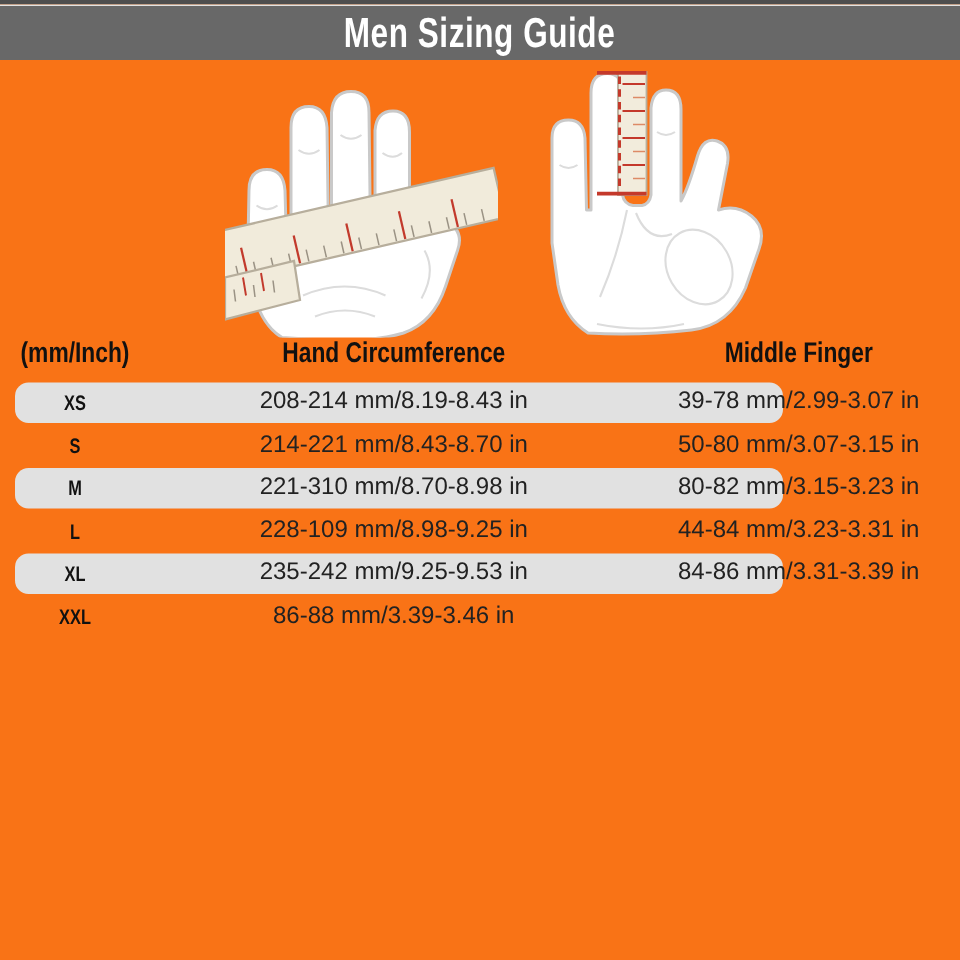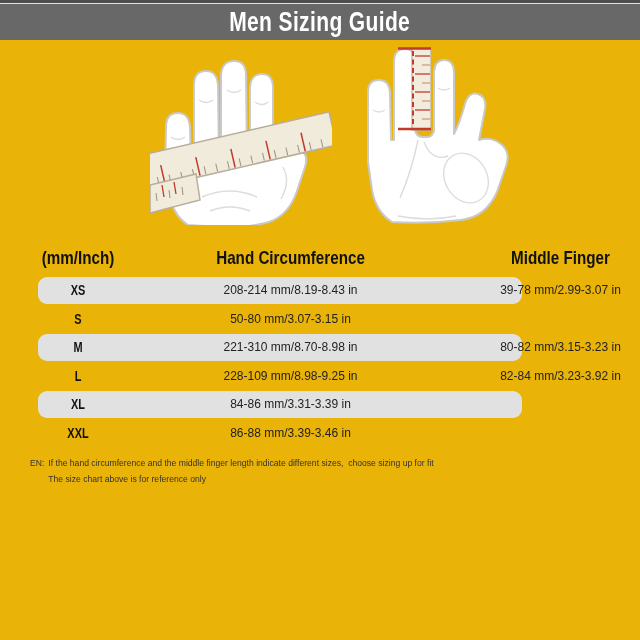--- a/index.html
+++ b/index.html
@@ -1,44 +1,44 @@
 <!DOCTYPE html>
 <html><head>
 <meta charset="utf-8">
 <style>
   * { box-sizing: border-box; margin: 0; padding: 0; }
   body { margin: 0; background: #fff; font-family: "Liberation Sans", sans-serif; }
-  #canvas { position: relative; width: 640px; height: 640px; background: #eab308; overflow: hidden; }
+  #canvas { position: relative; width: 640px; height: 640px; background: #f97316; overflow: hidden; }
 
   
   .topstrip { position: absolute; top: 0; left: 0; width: 640px; height: 3px; background: #4e4e4e; }
   .topline  { position: absolute; top: 3px; left: 0; width: 640px; height: 1px; background: #e2e2e2; }
   .titlebar { position: absolute; top: 4px; left: 0; width: 640px; height: 36px;
               background: #686868; display: flex; align-items: center; justify-content: center; }
   .title { color: #ffffff; font-weight: bold; font-size: 28px; display: inline-block;
            transform: scaleX(0.75); white-space: nowrap; letter-spacing: 0.5px; }
 
   
   .hands { position: absolute; top: 40px; left: 0; width: 640px; height: 186px; }
   .hand-svg { position: absolute; }
   .hand-left { left: 150px; top: 5px; }
   .hand-right { left: 358px; top: 0px; }
 
   
-  .sizing-table { position: absolute; top: 240px; left: 0; width: 532px; padding-left: 28px; }
+  .sizing-table { position: absolute; top: 218px; left: 0; width: 532px; }
   .thead { display: grid; grid-template-columns: 100px 325px 215px; height: 36px; align-items: center; }
   .th { text-align: center; font-weight: bold; font-size: 19px; color: #111;
         transform: scaleX(0.8); white-space: nowrap; }
   .trow { position: relative; display: grid; grid-template-columns: 100px 325px 215px;
           height: 28.5px; align-items: center; }
   .trow.alt::before { content: ""; position: absolute; left: 10px; right: 10px; top: 1px; bottom: 1px;
           background: #e1e1e1; border-radius: 9px; }
   .cell { position: relative; text-align: center; white-space: nowrap; }
   .cell.size { font-weight: bold; font-size: 14px; color: #111; transform: scaleX(0.78); }
-  .cell.val { font-size: 12px; color: #222; }
+  .cell.val { font-size: 16px; color: #222; }
 
   
   .footer { position: absolute; top: 456px; left: 30px; display: flex; gap: 4px;
             font-size: 8.6px; color: #333; line-height: 15.5px; }
   .footer .en { font-weight: normal; }
 </style>
 </head>
 <body>
 
 <div id="canvas">
@@ -147,43 +147,38 @@
       <div class="th">Middle Finger</div>
     </div>
 
     <div class="trow alt">
       <div class="cell size">XS</div>
       <div class="cell val">208-214 mm/8.19-8.43 in</div>
       <div class="cell val">39-78 mm/2.99-3.07 in</div>
     </div>
     <div class="trow">
       <div class="cell size">S</div>
+      <div class="cell val">214-221 mm/8.43-8.70 in</div>
       <div class="cell val">50-80 mm/3.07-3.15 in</div>
     </div>
     <div class="trow alt">
       <div class="cell size">M</div>
       <div class="cell val">221-310 mm/8.70-8.98 in</div>
       <div class="cell val">80-82 mm/3.15-3.23 in</div>
     </div>
     <div class="trow">
       <div class="cell size">L</div>
       <div class="cell val">228-109 mm/8.98-9.25 in</div>
-      <div class="cell val">82-84 mm/3.23-3.92 in</div>
+      <div class="cell val">44-84 mm/3.23-3.31 in</div>
     </div>
     <div class="trow alt">
       <div class="cell size">XL</div>
+      <div class="cell val">235-242 mm/9.25-9.53 in</div>
       <div class="cell val">84-86 mm/3.31-3.39 in</div>
     </div>
     <div class="trow">
       <div class="cell size">XXL</div>
       <div class="cell val">86-88 mm/3.39-3.46 in</div>
     </div>
   </div>
 
-  <div class="footer">
-    <span class="en">EN:</span>
-    <div>
-      <div>If the hand circumference and the middle finger length indicate different sizes,&nbsp; choose sizing up for fit</div>
-      <div>The size chart above is for reference only</div>
-    </div>
-  </div>
 
 </div>
 
 </body></html>

